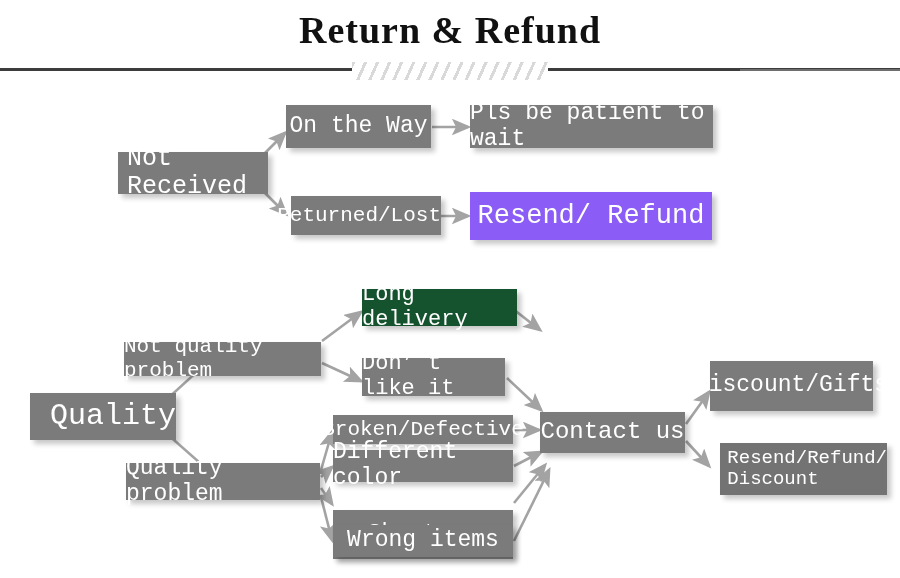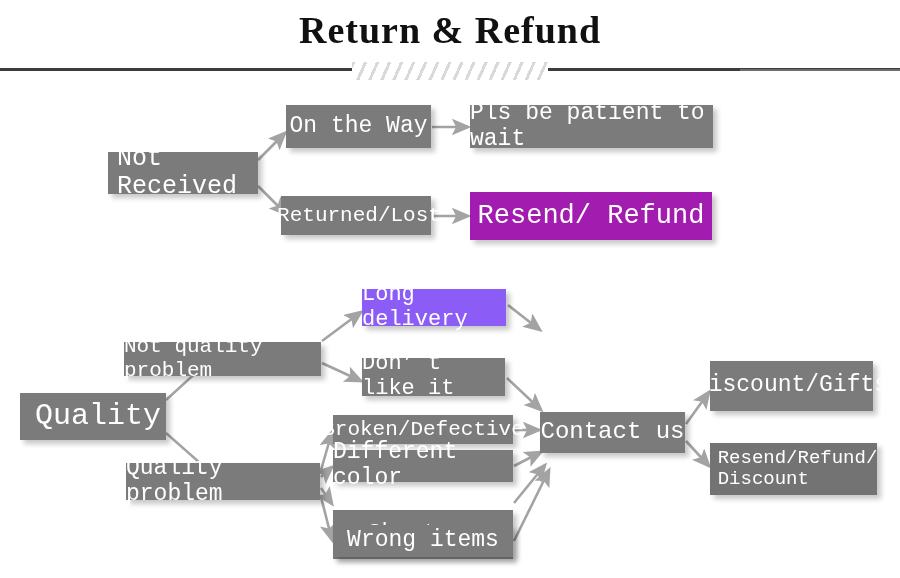--- a/index.html
+++ b/index.html
@@ -65,21 +65,21 @@
     background: #7b7b7b;
     color: #ffffff;
     display: flex;
     align-items: center;
     box-sizing: border-box;
     box-shadow: 4px 4px 5px rgba(0,0,0,0.22);
     z-index: 3;
     line-height: 1.12;
   }
   .box.center { justify-content: center; }
-  .box.lead   { justify-content: center; }
+  .box.lead   { justify-content: flex-end; margin-left: 10px; }
   .box .t { display: block; font-family: Liberation Mono, monospace; }
 
   
   #wires {
     position: absolute;
     left: 0;
     top: 0;
     width: 900px;
     height: 578px;
     z-index: 1;
@@ -148,32 +148,32 @@
   <div class="box center" style="left: 286px; top: 105px; width: 145px; height: 43px; font-size: 23px; background: rgb(123, 123, 123); color: rgb(255, 255, 255);">
     <span class="t">On the Way</span>
   </div>
   <div class="box center" style="left: 470px; top: 105px; width: 243px; height: 43px; font-size: 23px; background: rgb(123, 123, 123); color: rgb(255, 255, 255);">
     <span class="t">Pls be patient to wait</span>
   </div>
 
   <div class="box lead" style="left: 281px; top: 196px; width: 150px; height: 39px; font-size: 21px; padding-left: 6px; background: rgb(123, 123, 123); color: rgb(255, 255, 255);">
     <span class="t">Returned/Lost</span>
   </div>
-  <div class="box center" style="left: 470px; top: 192px; width: 242px; height: 48px; font-size: 27px; background: #a21caf; color: rgb(255, 255, 255);">
+  <div class="box center" style="left: 470px; top: 192px; width: 242px; height: 48px; font-size: 27px; background: #8b5cf6; color: rgb(255, 255, 255);">
     <span class="t">Resend/ Refund</span>
   </div>
 
   <div class="box lead" style="left: 20px; top: 393px; width: 146px; height: 47px; font-size: 30px; padding-left: 10px; background: rgb(123, 123, 123); color: rgb(255, 255, 255);">
     <span class="t">Quality</span>
   </div>
 
   <div class="box center" style="left: 124px; top: 342px; width: 197px; height: 34px; font-size: 21px; background: rgb(123, 123, 123); color: rgb(255, 255, 255);">
     <span class="t">Not quality problem</span>
   </div>
-  <div class="box center" style="left: 362px; top: 289px; width: 144px; height: 37px; font-size: 22px; background: #8b5cf6; color: rgb(255, 255, 255);">
+  <div class="box center" style="left: 362px; top: 289px; width: 155px; height: 37px; font-size: 22px; background: #14532d; color: rgb(255, 255, 255);">
     <span class="t">Long delivery</span>
   </div>
   <div class="box center" style="left: 362px; top: 358px; width: 143px; height: 38px; font-size: 22px; background: rgb(123, 123, 123); color: rgb(255, 255, 255);">
     <span class="t">Don’  t like it</span>
   </div>
 
   <div class="box center" style="left: 126px; top: 463px; width: 194px; height: 37px; font-size: 23px; background: rgb(123, 123, 123); color: rgb(255, 255, 255);">
     <span class="t">Quality problem</span>
   </div>
   <div class="box center" style="left: 333px; top: 415px; width: 180px; height: 29px; font-size: 21px; background: rgb(123, 123, 123); color: rgb(255, 255, 255);">

